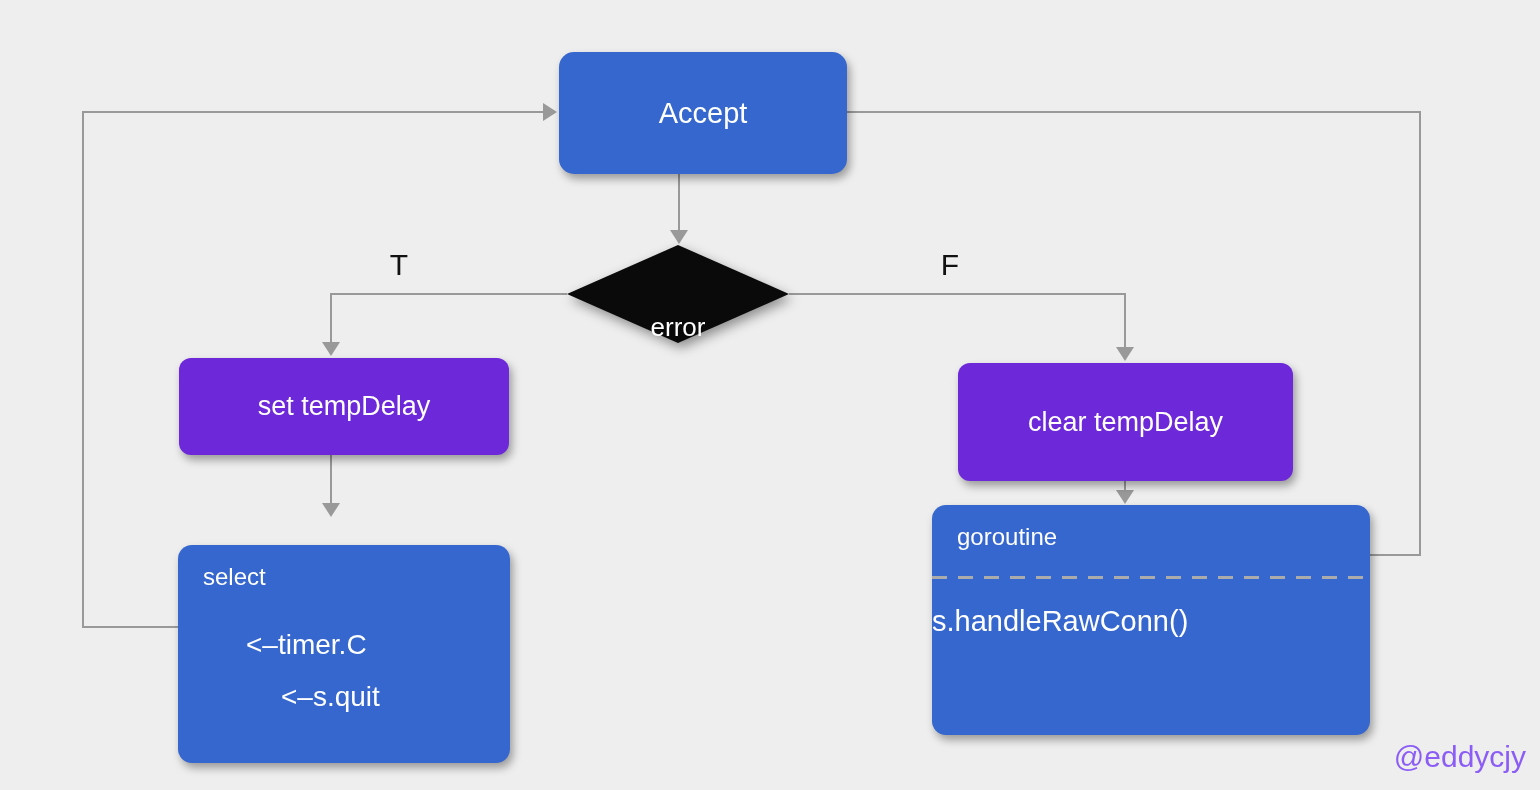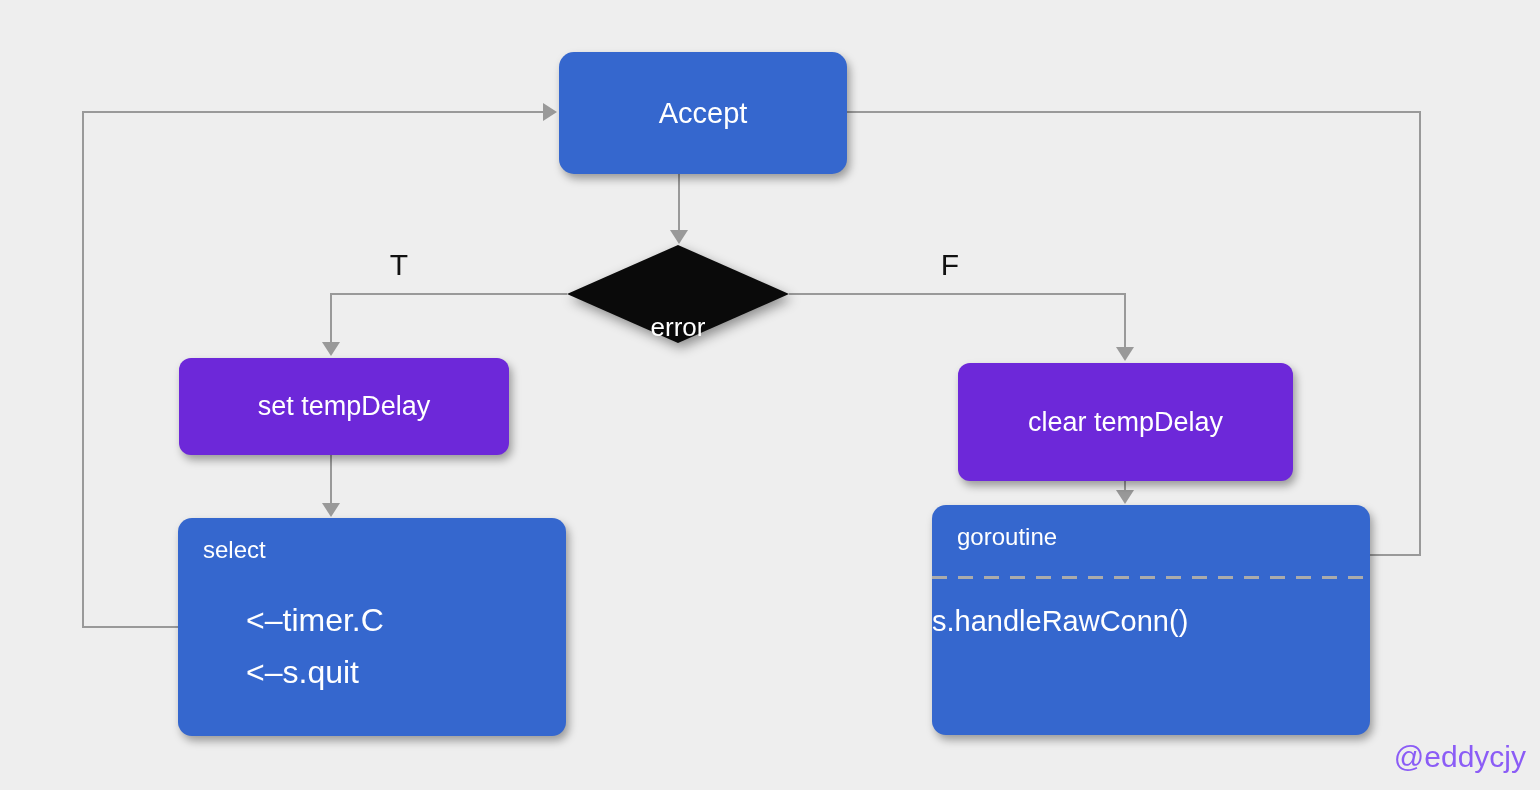--- a/index.html
+++ b/index.html
@@ -49,39 +49,39 @@
     border-radius: 12px;
     font-size: 27px;
   }
   .node-container {
     position: absolute;
     border-radius: 14px;
     color: #ffffff;
     box-shadow: 3px 5px 8px rgba(0,0,0,0.35);
   }
   .node-select {
-    left: 178px; top: 518px;
-    width: 388px; height: 218px;
+    left: 178px; top: 545px;
+    width: 332px; height: 218px;
   }
   .node-goroutine {
     left: 932px; top: 505px;
     width: 414px; height: 230px; padding-left: 24px;
   }
   .container-title {
     position: absolute;
     left: 25px; top: 18px;
     font-size: 24px;
   }
   .select-item {
     position: absolute;
     left: 68px;
-    font-size: 32px;
+    font-size: 28px;
   }
   .select-item-0 { top: 84px; }
-  .select-item-1 { top: 136px; }
+  .select-item-1 { top: 136px; margin-left: 35px; }
   .goroutine-divider {
     position: absolute;
     left: 0; top: 71px;
     width: 100%; height: 3px;
     background: repeating-linear-gradient(90deg,
       #ABABAB 0px, #ABABAB 15px,
       transparent 15px, transparent 26px);
   }
   .goroutine-body {
     position: absolute;

